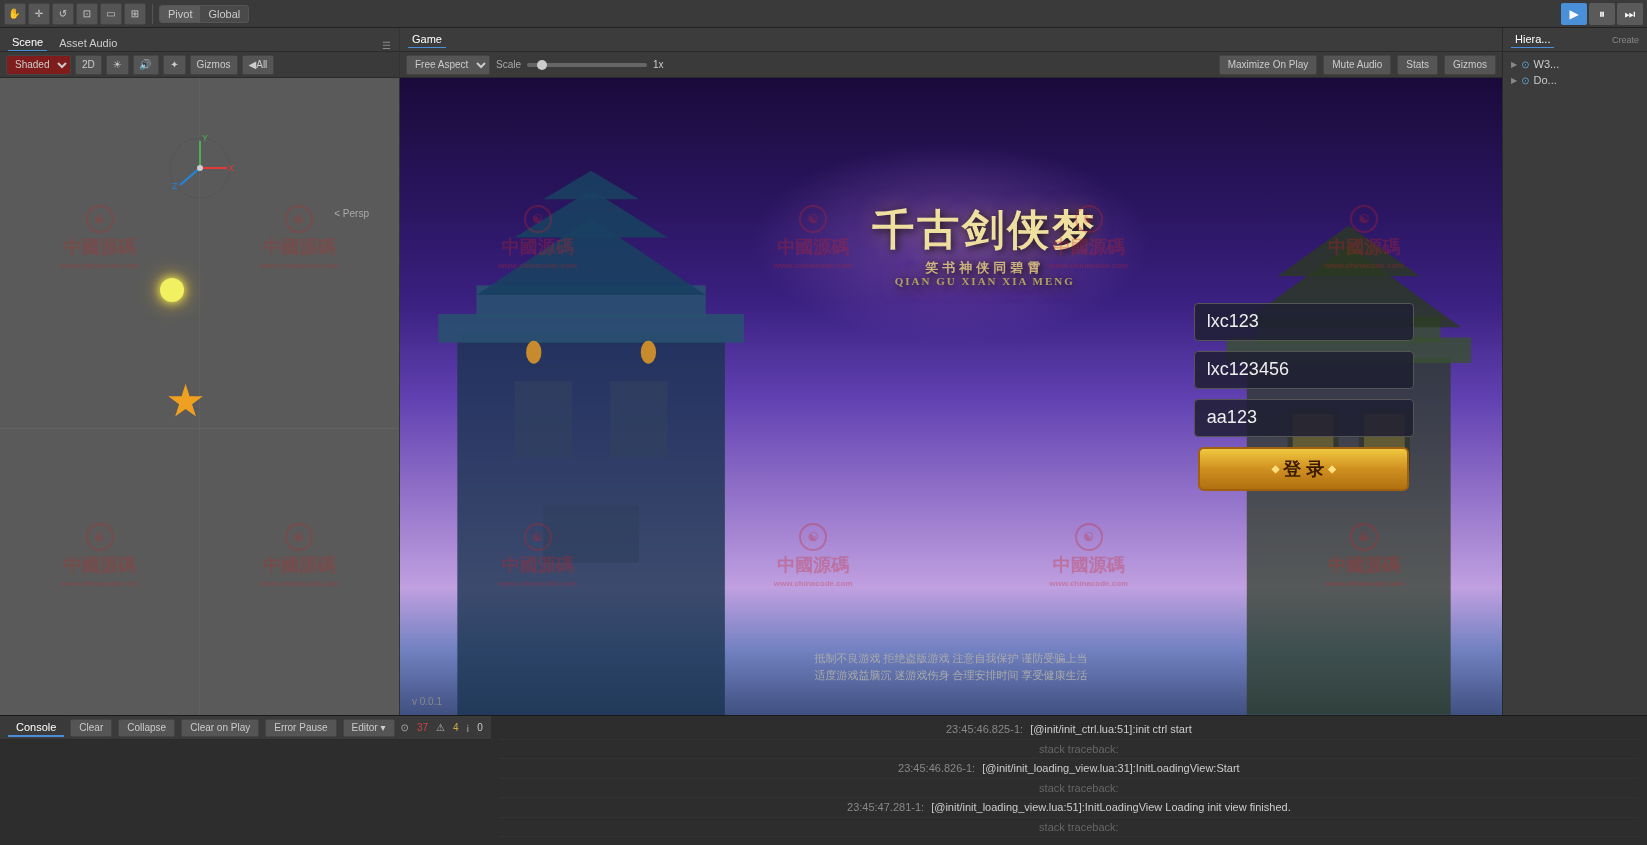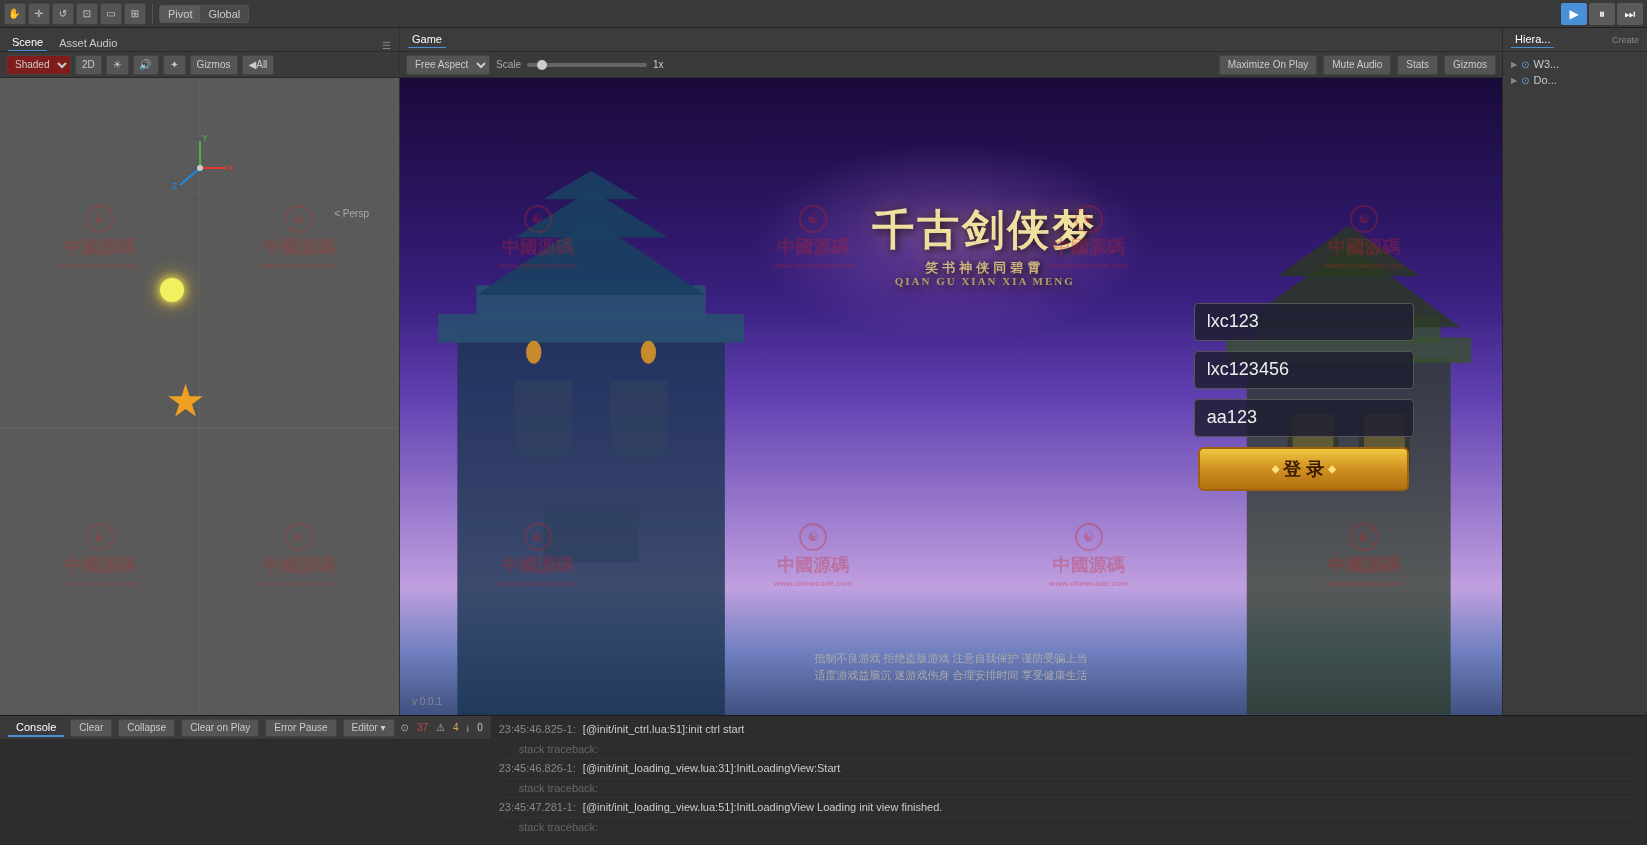--- a/index.html
+++ b/index.html
@@ -426,20 +426,21 @@
       color: #aaa;
     }
     .stat-error { color: #cc4444; }
     .stat-warn { color: #ccaa44; }
     .stat-info { color: #ccc; }
     .console-content {
       flex: 1;
       padding: 4px 8px;
       overflow-y: auto;
       background: #2d2d2d;
+      text-align: center;
     }
     .console-line {
       font-size: 11px;
       color: #ccc;
       line-height: 1.5;
       border-bottom: 1px solid #333;
       padding: 1px 0;
     }
     .console-line .line-num { color: #888; margin-right: 4px; }
 

